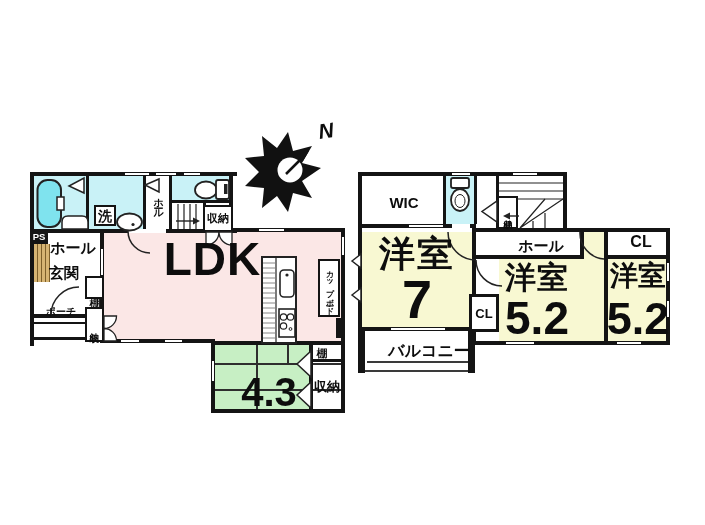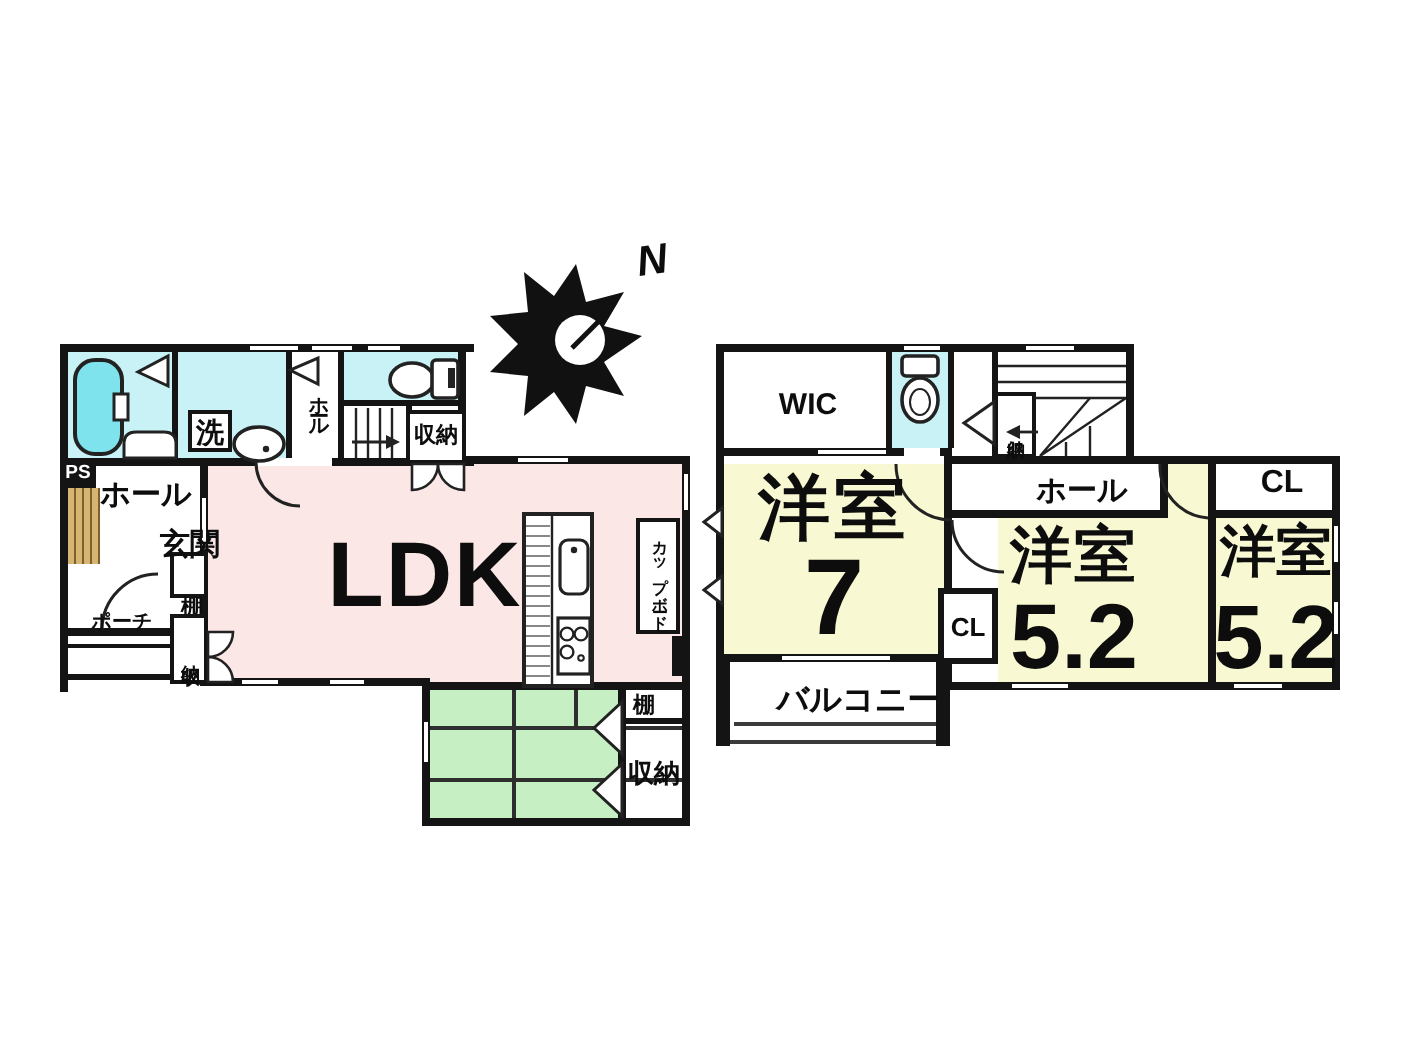--- a/index.html
+++ b/index.html
@@ -200,23 +200,24 @@
     <polygon points="311,382 311,408 297,395" fill="#fff" stroke="#222" stroke-width="1.5"></polygon>
     <polygon points="497,201 497,222 482,211.5" fill="#fff" stroke="#222" stroke-width="1.5"></polygon>
     <polygon points="352,261 361,254 361,268" fill="#fff" stroke="#222" stroke-width="1.5"></polygon>
     <polygon points="352,295 361,288 361,302" fill="#fff" stroke="#222" stroke-width="1.5"></polygon>
   </svg>
 
   <span class="lbl" style="left:311px;top:118px;width:30px;height:24px;font-size:21px;font-style:italic;transform:rotate(-8deg);">N</span>
 
   <span class="lbl vlbl" style="left:150px;top:181px;width:16px;height:42px;font-size:10px;">ホール</span>
   <span class="lbl" style="left:46px;top:238px;width:54px;height:18px;font-size:15px;">ホール</span>
-  <span class="lbl" style="left:44px;top:263px;width:40px;height:18px;font-size:15px;margin-left:31px;">玄関</span>
+  <span class="lbl" style="left:44px;top:263px;width:40px;height:18px;font-size:15px;">玄関</span>
   <span class="lbl" style="left:38px;top:303px;width:46px;height:17px;font-size:10px;">ポーチ</span>
-  <span class="lbl" style="left:150px;top:235px;width:125px;height:48px;font-size:46px;letter-spacing:1px;margin-top:28px;">LDK</span>
+  <span class="lbl" style="left:150px;top:235px;width:125px;height:48px;font-size:46px;letter-spacing:1px;">LDK</span>
+  <span class="lbl" style="left:231px;top:372px;width:76px;height:40px;font-size:40px;">4.3</span>
   <span class="lbl" style="left:313px;top:345px;width:18px;height:16px;font-size:11px;">棚</span>
   <span class="lbl" style="left:310px;top:378px;width:34px;height:17px;font-size:13px;">収納</span>
 
   <span class="lbl" style="left:378px;top:193px;width:52px;height:18px;font-size:15px;">WIC</span>
   <span class="lbl" style="left:502px;top:236px;width:78px;height:18px;font-size:15px;">ホール</span>
   <span class="lbl" style="left:624px;top:232px;width:34px;height:20px;font-size:16px;">CL</span>
   <span class="lbl" style="left:370px;top:234px;width:94px;height:40px;font-size:36px;letter-spacing:2px;">洋室</span>
   <span class="lbl" style="left:385px;top:272px;width:64px;height:54px;font-size:54px;">7</span>
   <span class="lbl" style="left:503px;top:260px;width:68px;height:34px;font-size:31px;letter-spacing:1px;">洋室</span>
   <span class="lbl" style="left:497px;top:294px;width:80px;height:48px;font-size:46px;">5.2</span>

